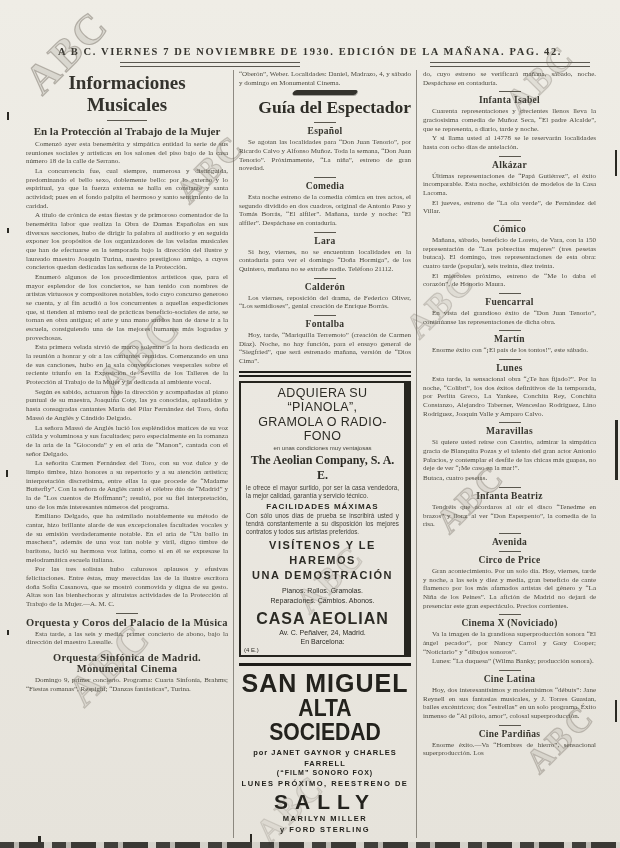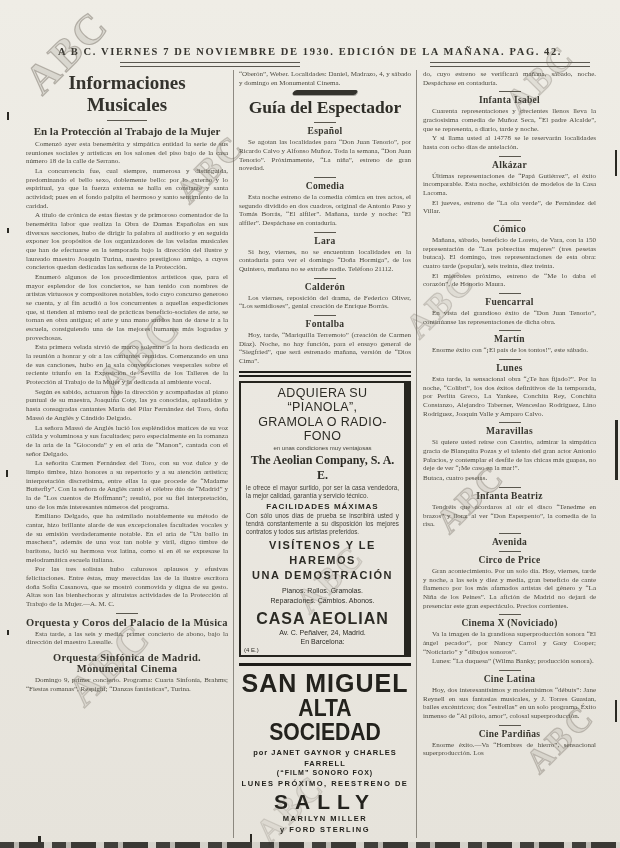--- a/index.html
+++ b/index.html
@@ -34,21 +34,21 @@
   .col-right{flex:1;padding-left:6px;}
   
   .bt{font-size:7px;line-height:1.24;text-align:justify;color:#4b493f;filter:blur(0.32px);}
   .bt p{margin:0 0 1px 0;text-indent:9px;}
   .bt p.noindent{text-indent:0;}
   .article-title{font-size:19px;font-weight:bold;text-align:center;margin:2px 0 3px;color:#34332d;filter:blur(0.15px);}
   .article-subtitle{font-size:11px;font-weight:bold;text-align:center;margin:4px 0 3px;color:#37362f;filter:blur(0.2px);}
   .th{font-size:9.5px;font-weight:bold;text-align:center;margin:2px 0 2px;color:#36352e;filter:blur(0.2px);letter-spacing:.3px;}
   .sep{width:22px;border-top:1px solid #5a574e;margin:4px auto 3px;}
   .sep.wide{width:40px;}
-  .guide-title{font-size:17.5px;font-weight:bold;text-align:center;margin:2px 0 1px;color:#2f2e28;filter:blur(0.15px);}
+  .guide-title{font-size:17.5px;font-weight:bold;text-align:right;margin:2px 0 1px;color:#2f2e28;filter:blur(0.15px);}
   .ornament{width:64px;height:5px;background:#33322c;border-radius:3px;transform:skewX(-28deg);margin:3px auto 1px;box-shadow:1px 1px 0 rgba(51,50,44,.4);}
   .center-note{text-align:left;text-indent:0 !important;}
   
   .heavy-rule{height:2px;background:#201f1b;margin:5px 0 8px;box-shadow:0 4px 0 #201f1b;}
   .ad{font-family:"Liberation Sans", sans-serif;}
   .ad-aeolian{
     border:2px solid #26251f;border-right:7px solid #26251f;
     padding:3px 3px 2px;margin:2px 0 6px;text-align:center;color:#2c2b25;filter:blur(0.2px);
   }
   .ad-h1{font-size:12.5px;font-weight:normal;letter-spacing:.4px;line-height:1.15;}

